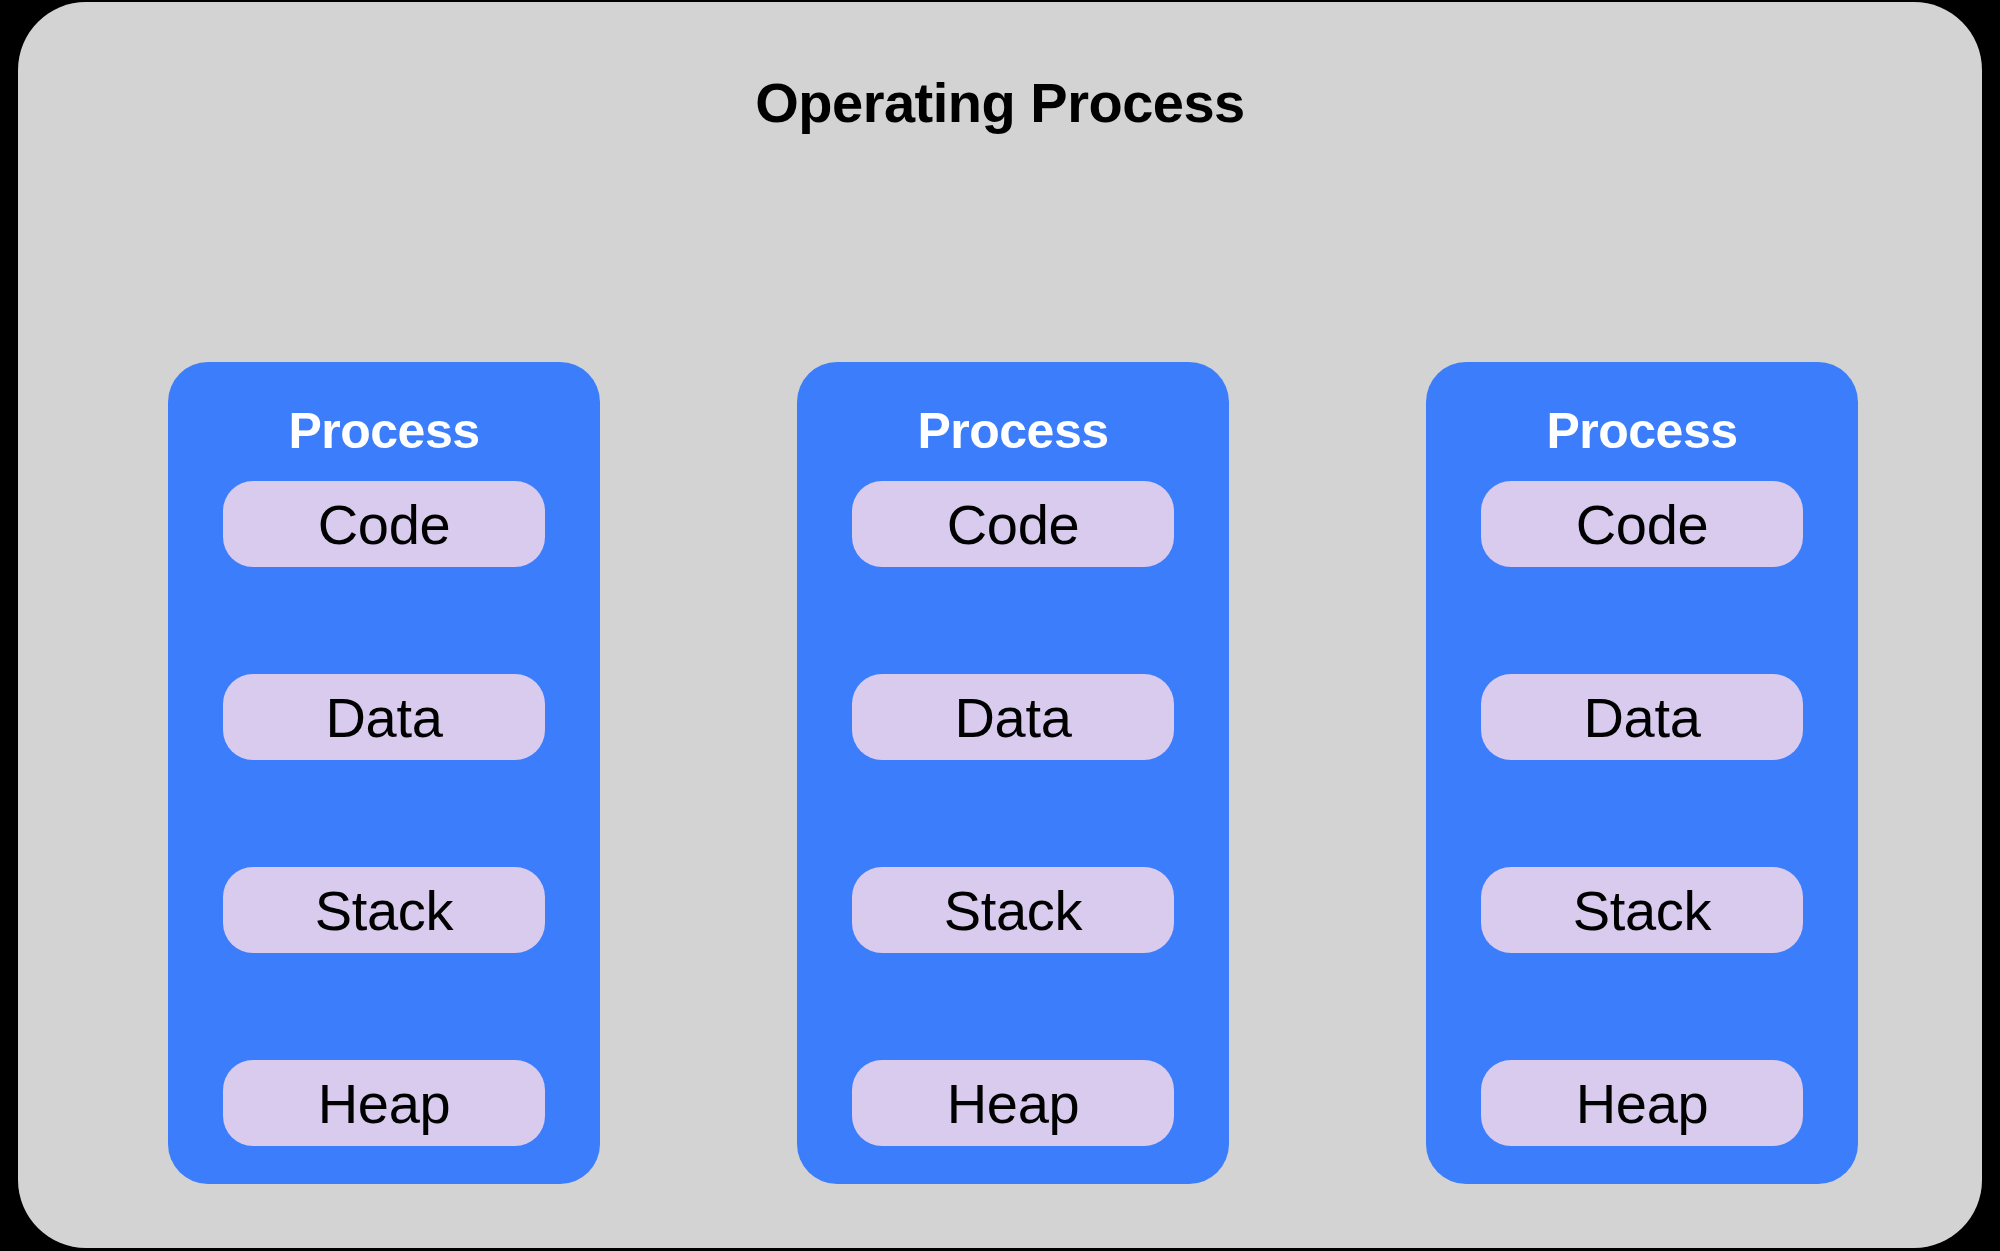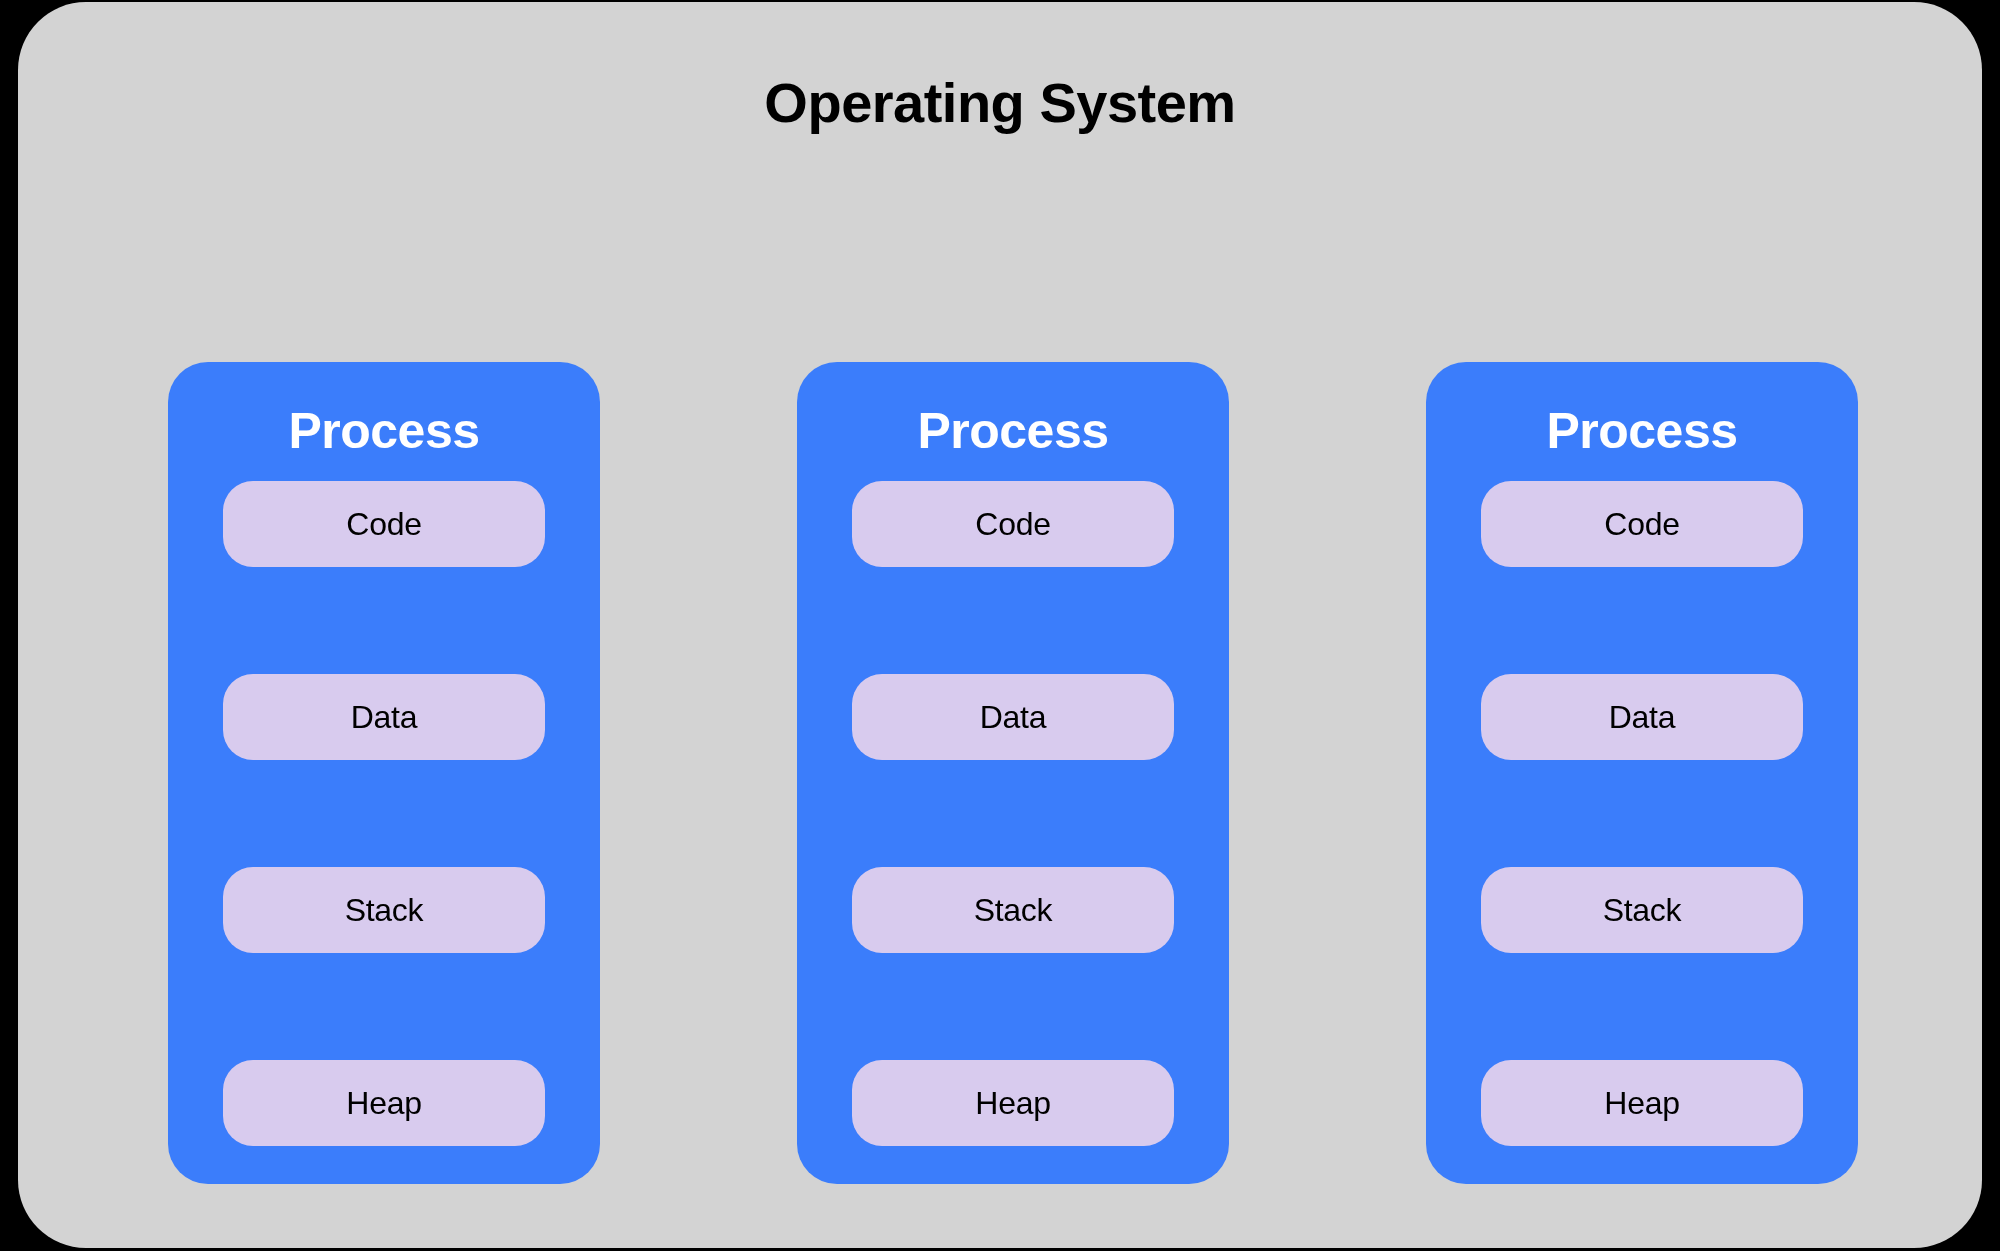--- a/index.html
+++ b/index.html
@@ -91,35 +91,35 @@
     padding-bottom: 4px;
   }
 
   .segment-chip {
     background: #d8cbee;
     border-radius: 30px;
     height: 86px;
     display: flex;
     align-items: center;
     justify-content: center;
-    font-size: 32px;
+    font-size: 56px;
     font-weight: normal;
     color: #000000;
     letter-spacing: -0.3px;
     white-space: nowrap;
   }
 </style>
 </head>
 <body>
 
 <div id="diagram-root">
 
   <div class="os-container">
 
-    <div class="os-title">Operating System</div>
+    <div class="os-title">Operating Process</div>
 
     <div class="process-row">
 
       <div class="process-box">
         <div class="process-title">Process</div>
         <div class="segment-list">
           <div class="segment-chip">Code</div>
           <div class="segment-chip">Data</div>
           <div class="segment-chip">Stack</div>
           <div class="segment-chip">Heap</div>

